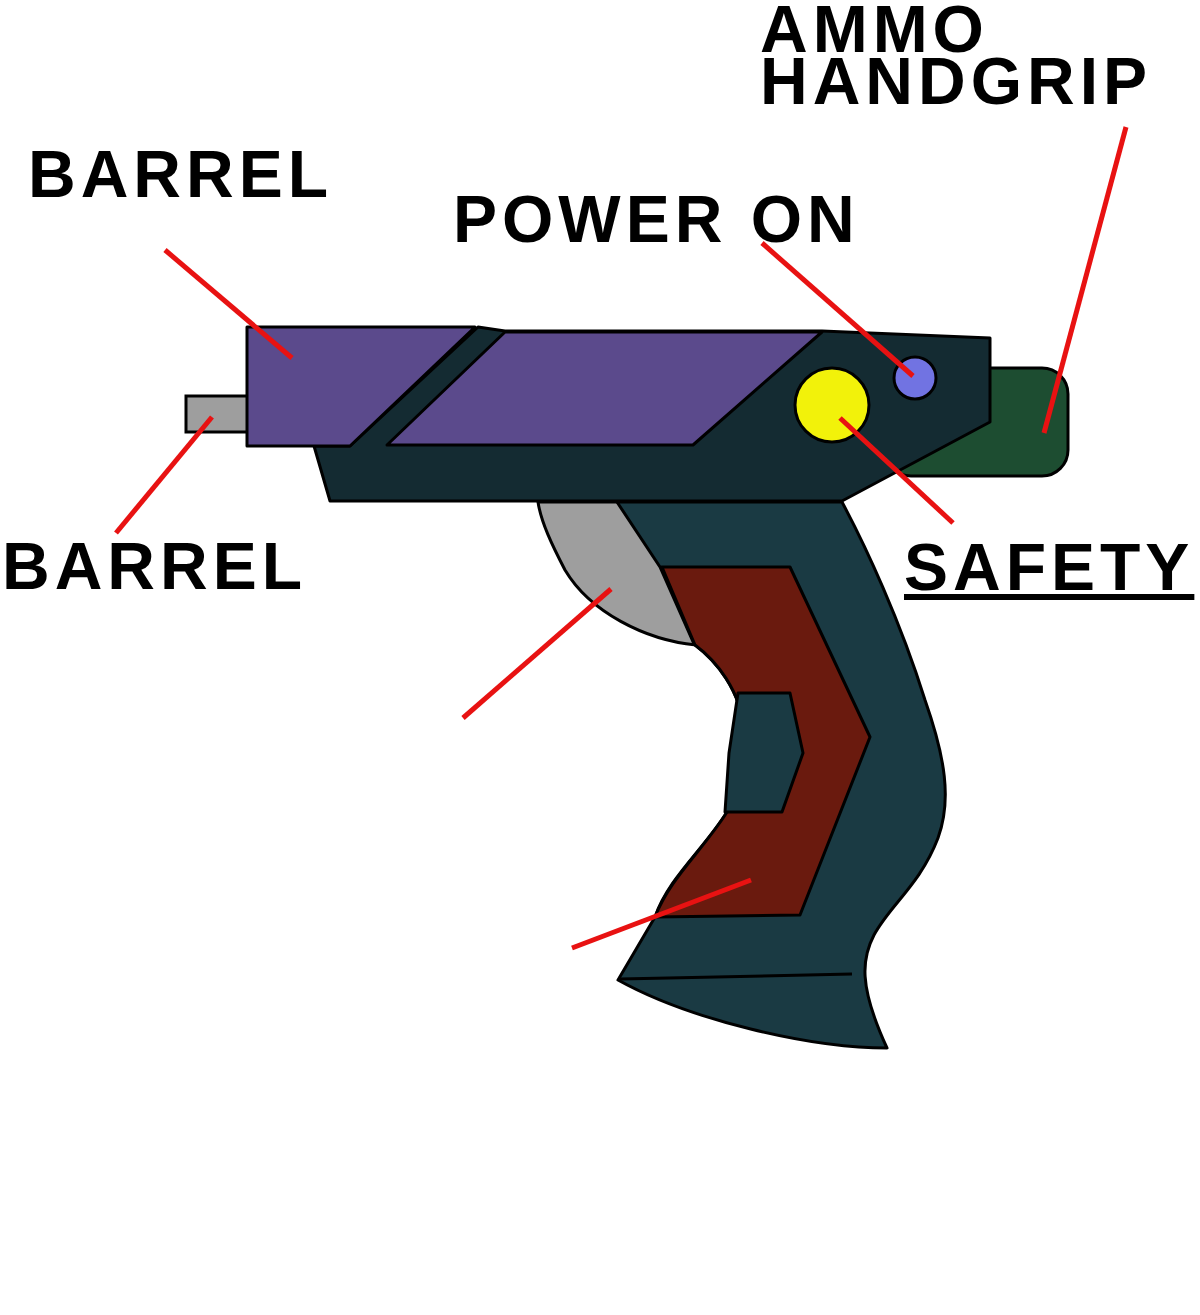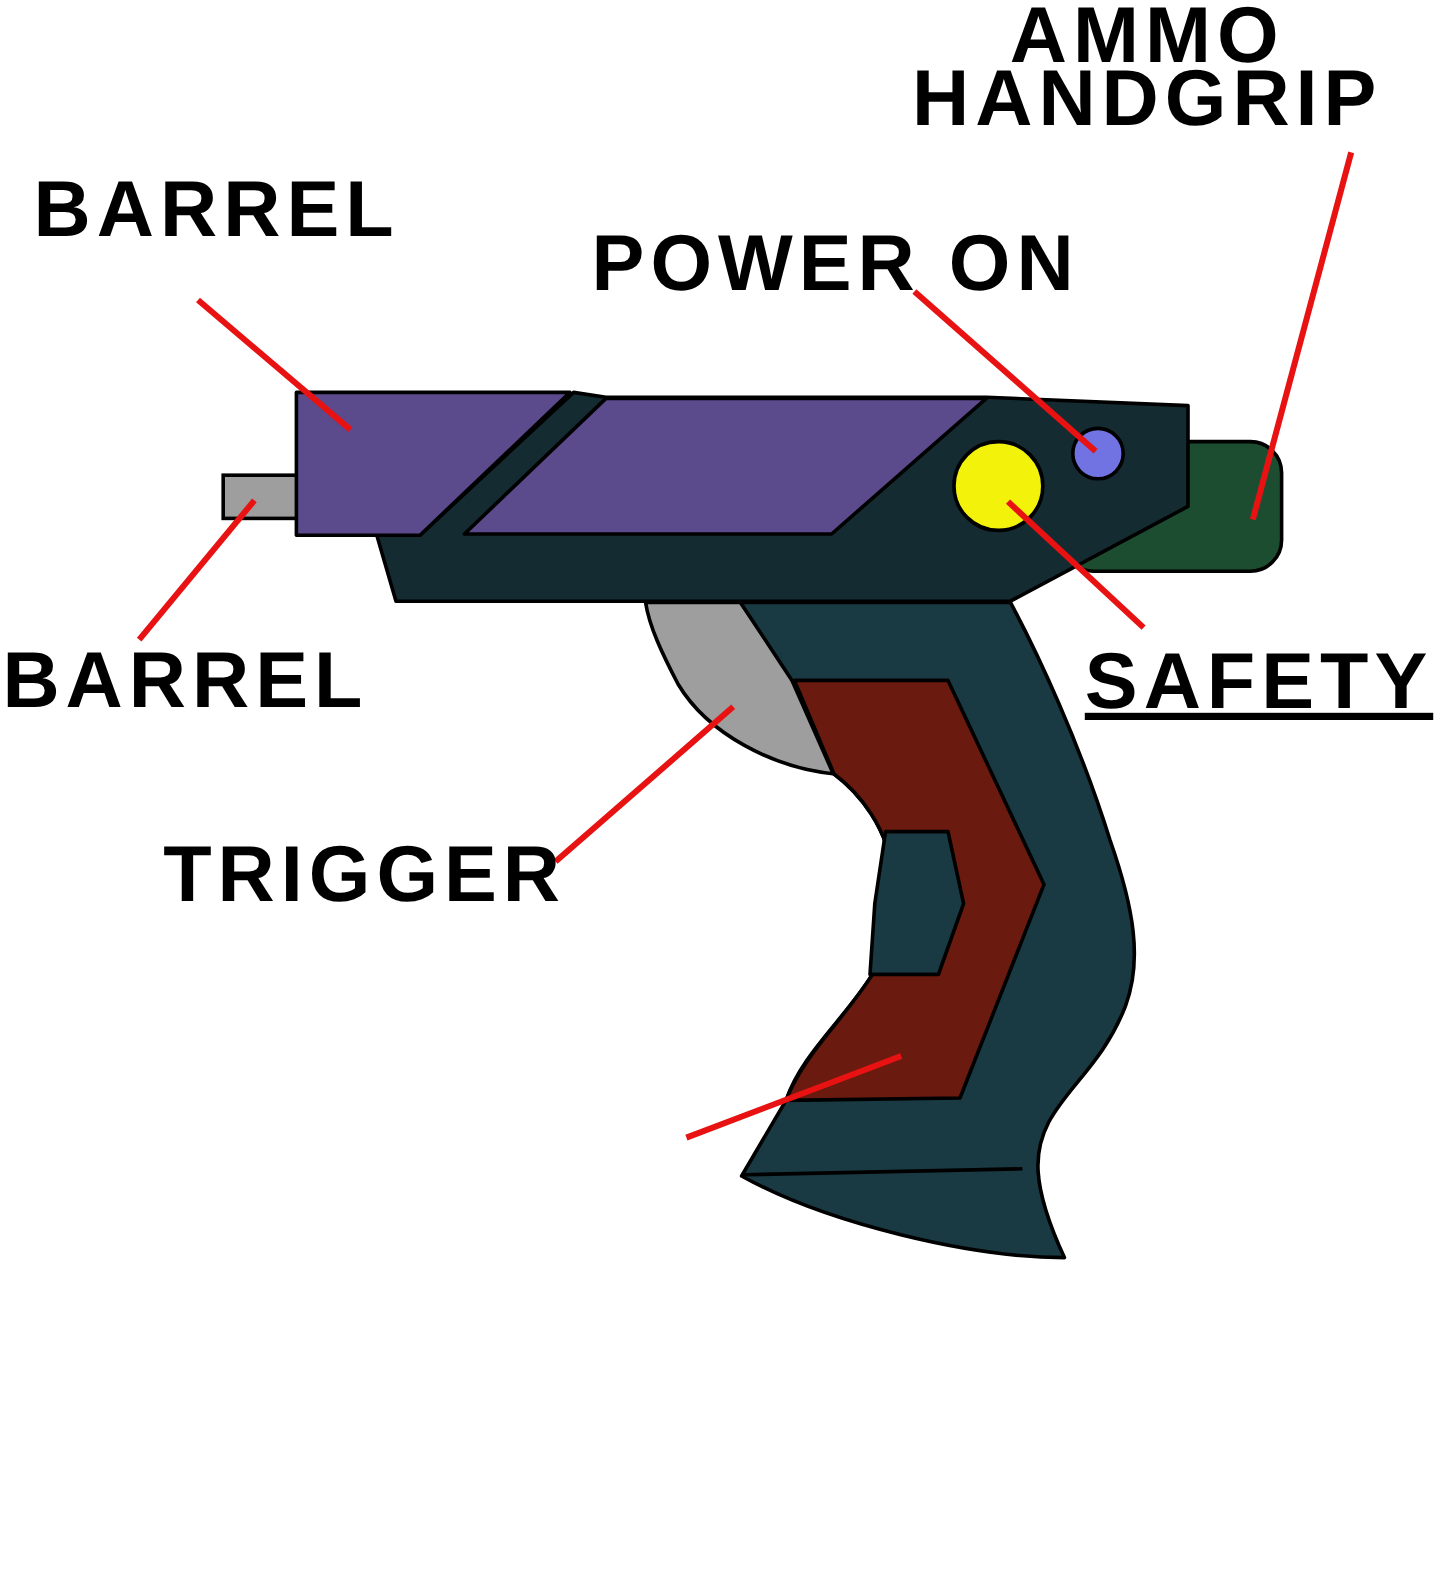--- a/index.html
+++ b/index.html
@@ -17,23 +17,23 @@
     font-weight: bold;
     font-size: 66px;
     line-height: 52px;
     letter-spacing: 5px;
     color: #000000;
     white-space: nowrap;
     -webkit-transform-origin: left top;
     transform-origin: left top;
   }
   .label .ln { display: block; }
-  #label-ammo-cartridge { left: 760px; top: 3px; text-align: center; }
+  #label-ammo-cartridge { left: 760px; top: 3px; }
   #label-barrel-shroud  { left: 28px;  top: 148px; }
-  #label-power-on       { left: 453px; top: 193px; margin-left: 40px; }
+  #label-power-on       { left: 453px; top: 193px; }
   #label-barrel         { left: 2px;   top: 540px; }
   #label-safety         { left: 904px; top: 541px; text-decoration: underline; }
   #label-trigger        { left: 136px; top: 702px; }
   #label-handgrip       { left: 174px; top: 918px; }
 </style>
 </head>
 <body>
 
 <div class="stage">
 
@@ -97,16 +97,15 @@
   <div class="label" id="label-barrel-shroud">
     <span class="ln">BARREL</span>
   </div>
 
   <div class="label" id="label-power-on">POWER ON</div>
 
   <div class="label" id="label-barrel">BARREL</div>
 
   <div class="label" id="label-safety">SAFETY</div>
 
-  <div class="label" id="label-trigger">TRIGGER</div>
 
 
 </div>
 
 </body></html>

